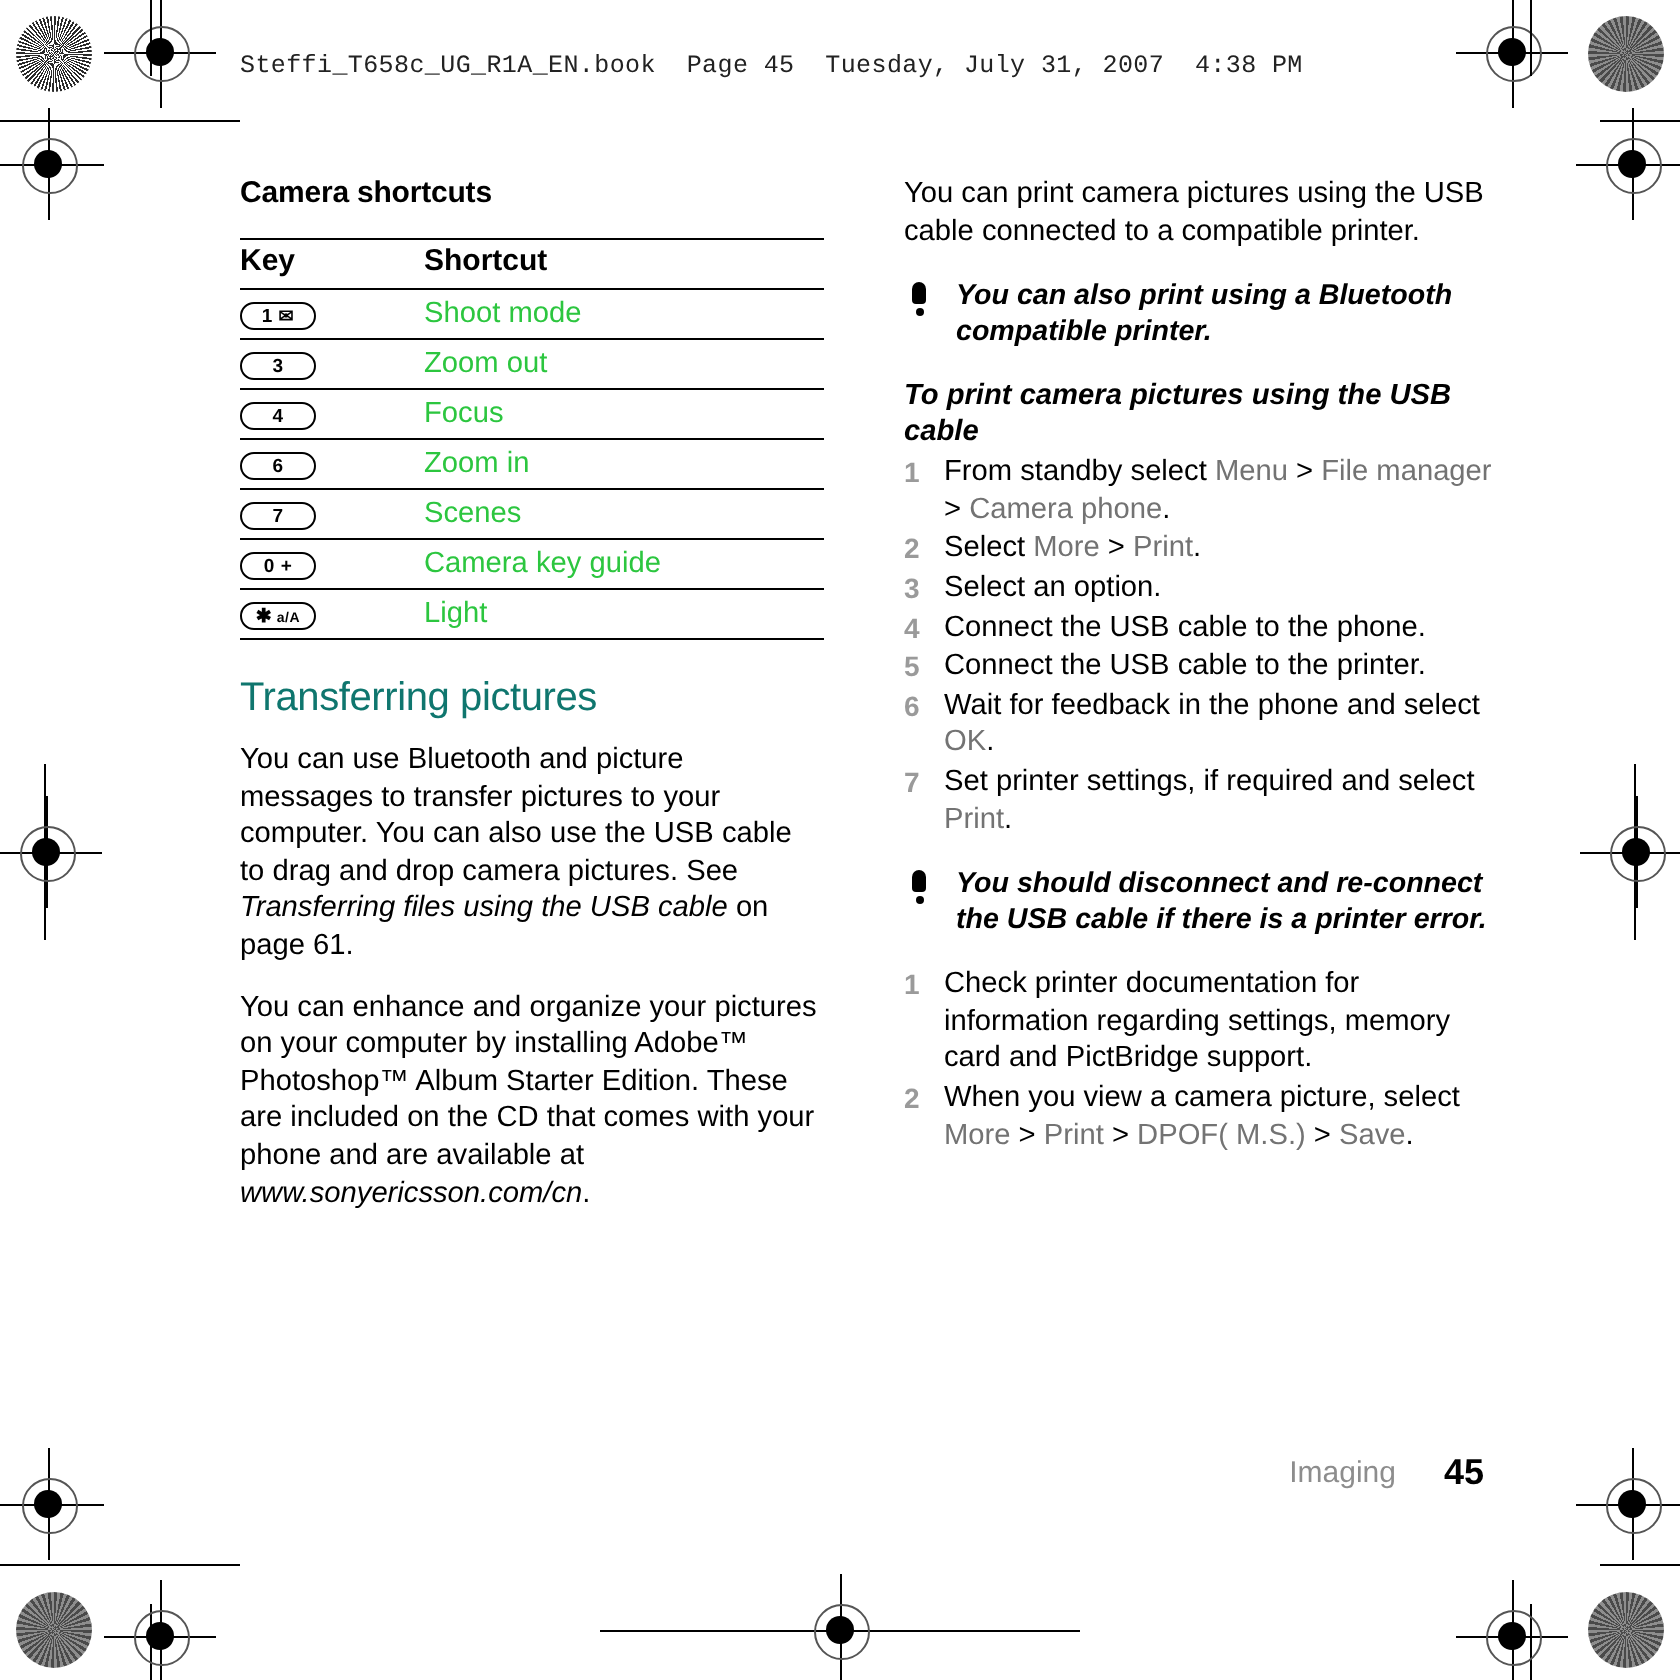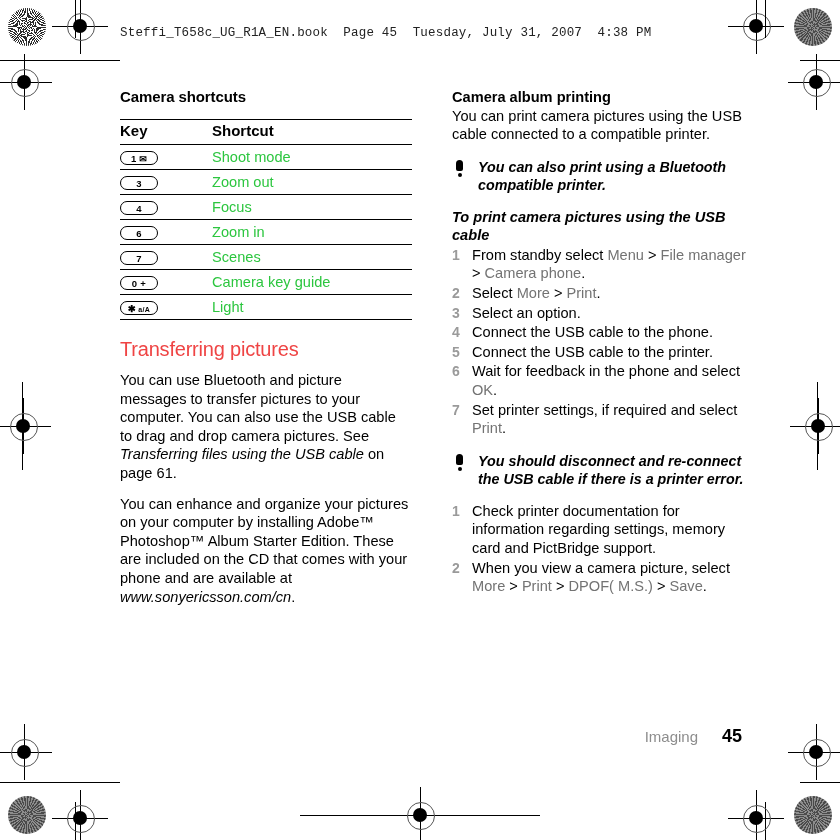--- a/index.html
+++ b/index.html
@@ -79,21 +79,21 @@
   h3.sub {
     font-size: 15px;
     font-weight: bold;
     margin: 0 0 14px 0;
     letter-spacing: -0.1px;
   }
 
   h2.green {
     font-size: 20px;
     font-weight: normal;
-    color: #ef4444;
+    color: #0f766e;
     margin: 18px 0 10px 0;
     letter-spacing: -0.2px;
   }
 
   p {
     margin: 0 0 12px 0;
     font-size: 14.6px;
     line-height: 18.6px;
   }
   p.tight { margin-bottom: 0; }
@@ -361,21 +361,20 @@
 
     <h2 class="green">Transferring pictures</h2>
 
     <p><span>You can use Bluetooth and picture messages to transfer pictures to your computer. You can also use the USB cable to drag and drop camera pictures. See </span><span class="i">Transferring files using the USB cable</span><span> on page 61.</span></p>
 
     <p><span>You can enhance and organize your pictures on your computer by installing Adobe™ Photoshop™ Album Starter Edition. These are included on the CD that comes with your phone and are available at </span><span class="i">www.sonyericsson.com/cn</span><span>.</span></p>
   </div>
 
   <div class="col col-right">
 
-    <p class="tight lead">Camera album printing</p>
     <p>You can print camera pictures using the USB cable connected to a compatible printer.</p>
 
     <div class="note">
       <div class="bang">
           <div class="stem"></div>
           <div class="pt"></div>
         </div>
       <p>You can also print using a Bluetooth compatible printer.</p>
     </div>
 

